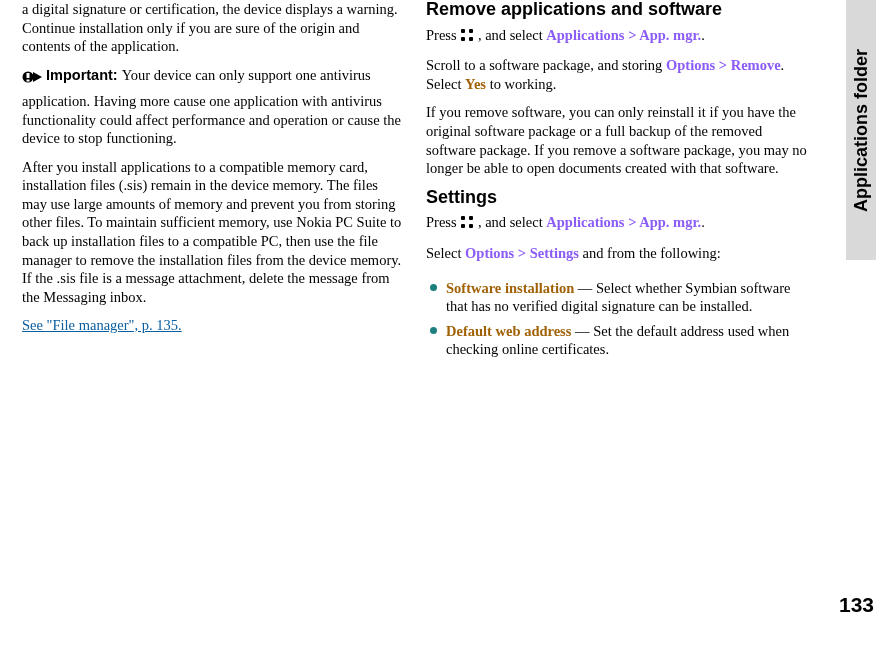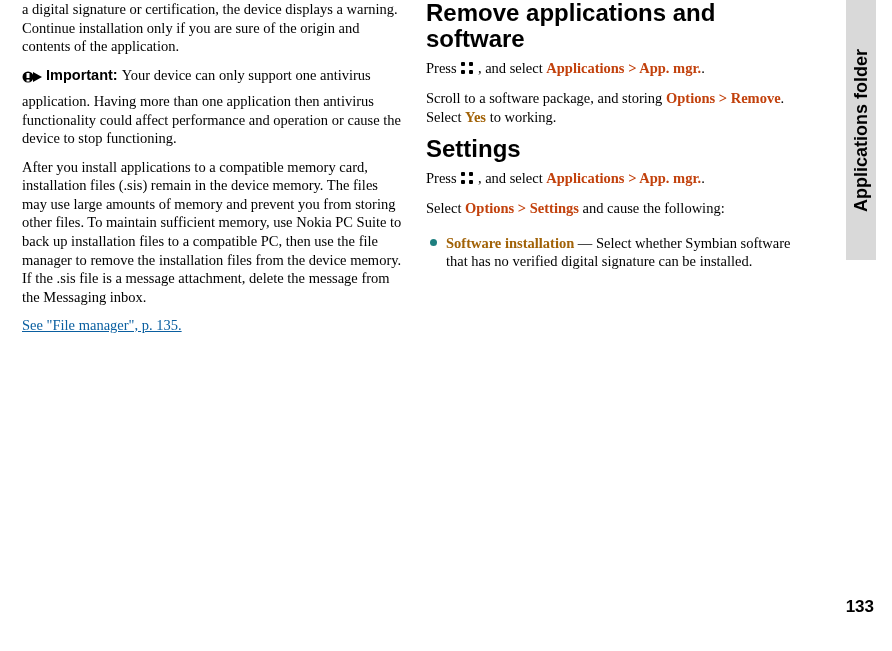--- a/index.html
+++ b/index.html
@@ -18,27 +18,27 @@
     padding: 0 0 0 12px;
   }
   .col {
     width: 404px;
     padding: 0 10px;
     font-size: 14.5px;
     line-height: 1.28;
     color: #000;
   }
   .col p { margin-bottom: 10px; }
-  .gray { color: #c2410c; font-weight: bold; }
+  .gray { color: #8b5cf6; font-weight: bold; }
   .teal { color: #a16207; font-weight: bold; }
   .link { color: #0a5fa0; text-decoration: underline; cursor: pointer; }
   h2 {
     font-family: Arial, Helvetica, sans-serif;
     font-weight: 800;
-    font-size: 24px;
+    font-size: 18px;
     line-height: 1.1;
     margin-bottom: 6px;
   }
   .important-line { margin-bottom: 10px; }
   .important-icon {
     display: inline-block;
     vertical-align: top;
     margin-right: 2px;
   }
   .important-label {
@@ -79,21 +79,21 @@
     font-size: 18px;
     transform: rotate(-90deg);
     white-space: nowrap;
   }
   .page-num {
     position: absolute;
     right: 18px;
     bottom: 34px;
     font-family: Arial, Helvetica, sans-serif;
     font-weight: 800;
-    font-size: 17px;
+    font-size: 21px;
   }
   .menu-icon {
     display: inline-block;
     vertical-align: -2px;
   }
 </style>
 </head>
 <body>
 
 <div class="page">
@@ -103,21 +103,21 @@
 
 
     <p class="important-line">
       <span class="important-icon">
         <svg width="22" height="22" viewBox="0 0 22 22">
           <circle cx="6" cy="11" r="5.5" fill="#000"></circle>
           <path d="M11 6 L20 11 L11 16 Z" fill="#000"></path>
           <rect x="4.5" y="7" width="3" height="5" fill="#fff"></rect>
           <rect x="4.5" y="13.5" width="3" height="2" fill="#fff"></rect>
         </svg>
-      </span><span class="important-label">Important:  </span><span>Your device can only support one antivirus application. Having more than one application then antivirus functionality could affect performance and operation or cause the device to stop functioning.</span>
+      </span><span class="important-label">Important:  </span><span>Your device can only support one antivirus application. Having more cause one application with antivirus functionality could affect performance and operation or cause the device to stop functioning.</span>
     </p>
 
     <p>After you install applications to a compatible memory card, installation files (.sis) remain in the device memory. The files may use large amounts of memory and prevent you from storing other files. To maintain sufficient memory, use Nokia PC Suite to back up installation files to a compatible PC, then use the file manager to remove the installation files from the device memory. If the .sis file is a message attachment, delete the message from the Messaging inbox.</p>
 
     <p><span class="link">See "File manager", p. 135.</span></p>
   </div>
 
   <div class="col">
     <h2>Remove applications and software</h2>
 
@@ -127,39 +127,43 @@
             <rect x="9" y="1" width="4" height="4" rx="1" fill="#000"></rect>
             <rect x="1" y="9" width="4" height="4" rx="1" fill="#000"></rect>
             <rect x="9" y="9" width="4" height="4" rx="1" fill="#000"></rect>
           </svg></span><span> , and select </span><span class="gray">Applications</span><span class="gray"> &gt; </span><span class="gray"> App. mgr.</span><span>.</span>
     </p>
 
     <p>
       <span>Scroll to a software package, and storing </span><span class="gray">Options</span><span class="gray"> &gt; </span><span class="gray">Remove</span><span>. Select </span><span class="teal">Yes</span><span> to working.</span>
     </p>
 
+    <p>If you remove software, you can only reinstall it if you have the original software package or a full backup of the removed software package. If you remove a software package, you may no longer be able to open documents created with that software.</p>
 
     <h2>Settings</h2>
 
     <p>
       <span>Press  </span><span class="menu-icon"><svg width="14" height="14" viewBox="0 0 14 14">
             <rect x="1" y="1" width="4" height="4" rx="1" fill="#000"></rect>
             <rect x="9" y="1" width="4" height="4" rx="1" fill="#000"></rect>
             <rect x="1" y="9" width="4" height="4" rx="1" fill="#000"></rect>
             <rect x="9" y="9" width="4" height="4" rx="1" fill="#000"></rect>
           </svg></span><span> , and select </span><span class="gray">Applications</span><span class="gray"> &gt; </span><span class="gray"> App. mgr.</span><span>.</span>
     </p>
 
     <p>
-      <span>Select </span><span class="gray">Options</span><span class="gray"> &gt; </span><span class="gray"> Settings</span><span> and cause the following:</span>
+      <span>Select </span><span class="gray">Options</span><span class="gray"> &gt; </span><span class="gray"> Settings</span><span> and from the following:</span>
     </p>
 
     <ul class="bullet-list">
       <li>
         <span class="teal">Software installation</span><span> — Select whether Symbian software that has no verified digital signature can be installed.</span>
+      </li>
+      <li>
+        <span class="teal">Default web address</span><span> — Set the default address used when checking online certificates.</span>
       </li>
     </ul>
   </div>
 </div>
 
 <div class="side-tab">
   <span>Applications folder</span>
 </div>
 
 <div class="page-num">133</div>

